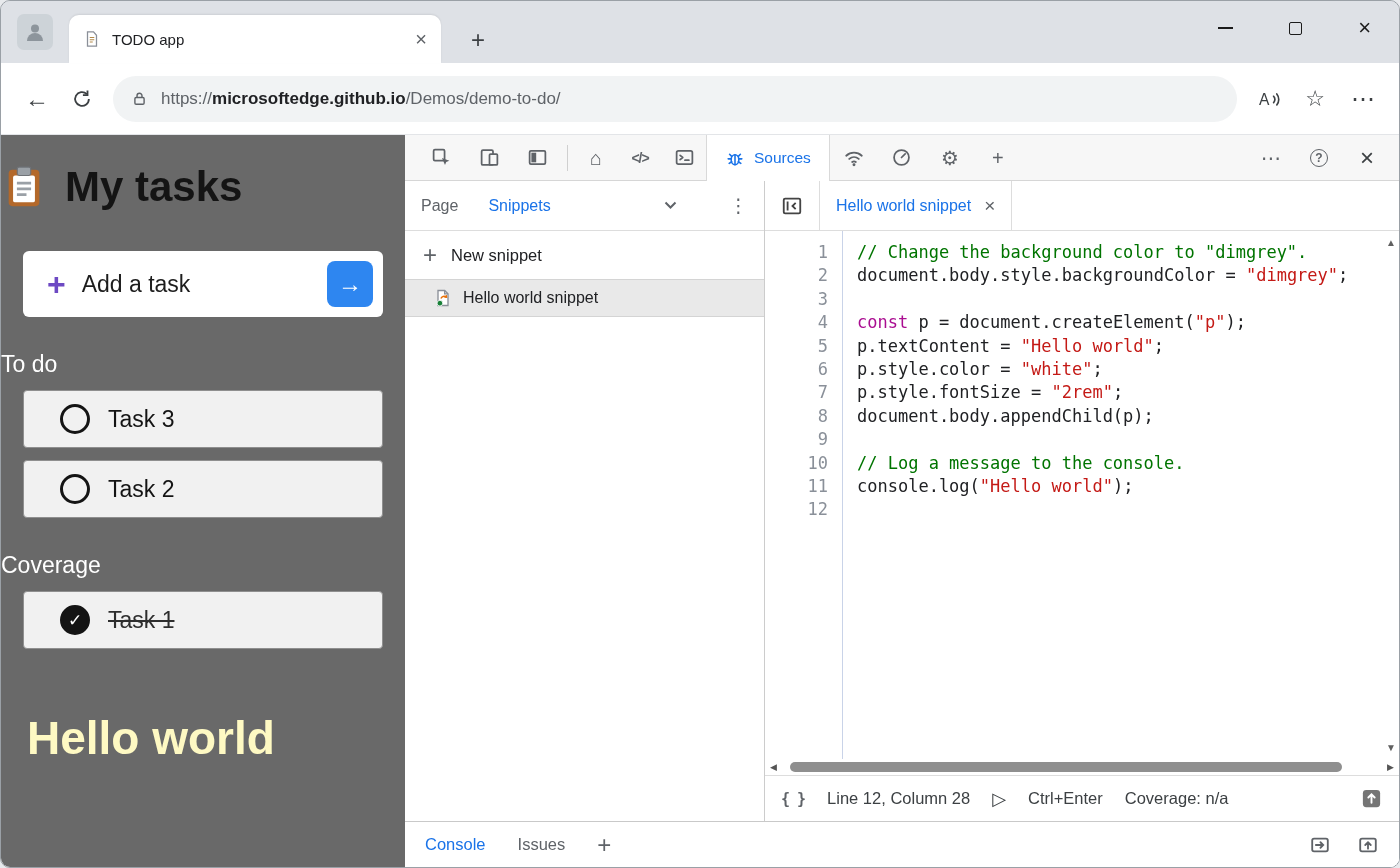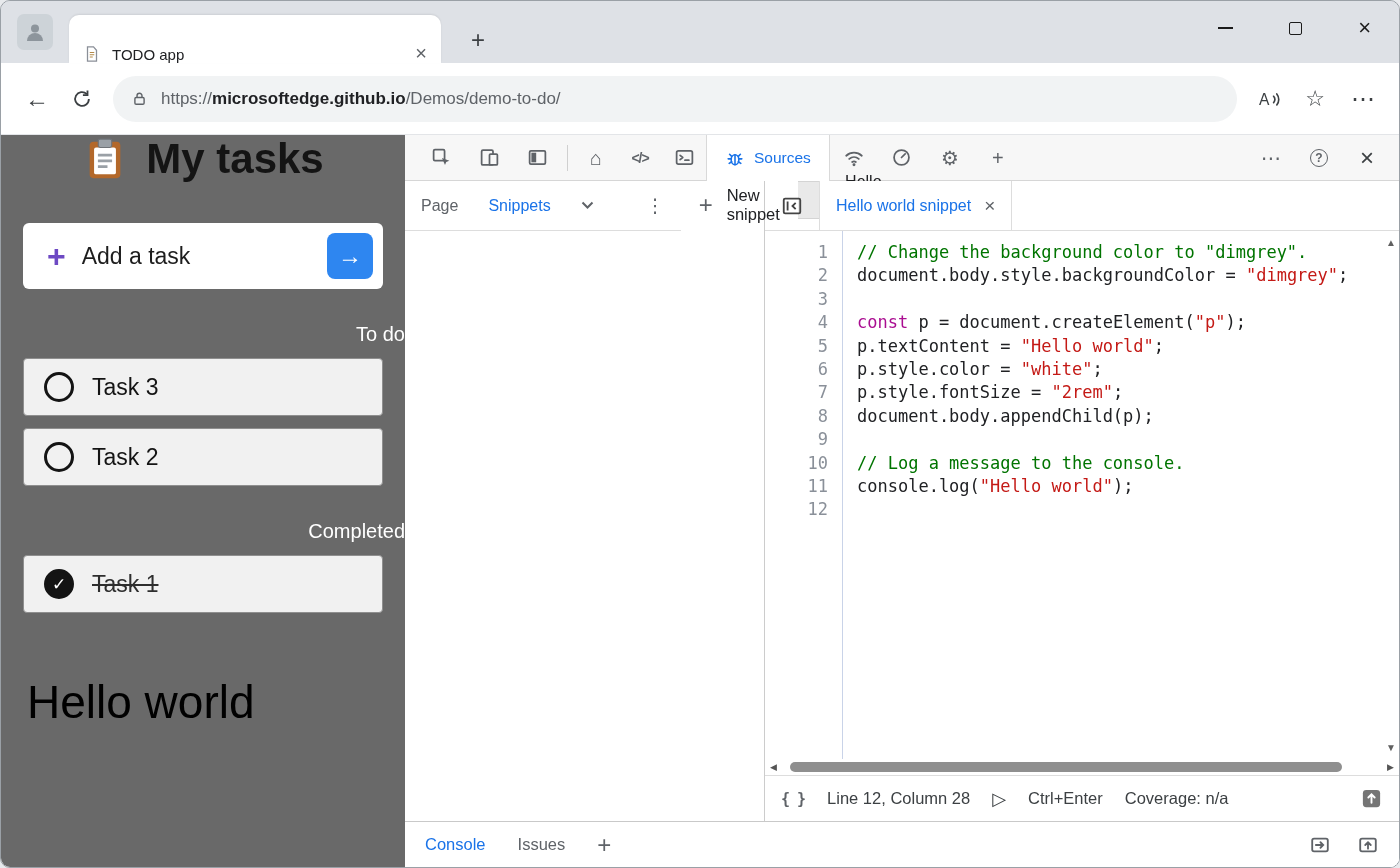--- a/index.html
+++ b/index.html
@@ -6,21 +6,21 @@
   html,body { width:1400px; height:868px; overflow:hidden; background:#e8eaed;
     font-family:"Liberation Sans","DejaVu Sans",sans-serif; }
   .window { width:1400px; height:868px; border:1px solid #9aa0a6; border-radius:10px;
     overflow:hidden; background:#dee1e6; display:flex; flex-direction:column; }
 
   
   .tabstrip { height:62px; position:relative; background:#dee1e6; flex:0 0 auto; }
   .avatar { position:absolute; left:16px; top:13px; width:36px; height:36px; border-radius:7px;
     background:#cdd3d8; display:flex; align-items:center; justify-content:center; }
   .tab { position:absolute; left:68px; bottom:0; width:372px; height:48px; background:#fff;
-    border-radius:10px 10px 0 0; display:flex; align-items:flex-end; padding:0 14px; gap:11px;
+    border-radius:10px 10px 0 0; display:flex; align-items:center; padding:0 14px; gap:11px;
     box-shadow:0 -1px 2px rgba(0,0,0,.08); }
   .tab-title { flex:1; font-size:15px; color:#202124; white-space:nowrap; overflow:hidden; }
   .tab-close { color:#5f6368; font-size:20px; line-height:1; }
   .newtab { position:absolute; left:462px; bottom:8px; width:30px; height:30px; display:flex;
     align-items:center; justify-content:center; font-size:24px; color:#3c4043; border-radius:6px; }
   .win-controls { position:absolute; right:28px; top:16px; display:flex; align-items:center; gap:56px; }
   .wc-bar { display:block; width:15px; height:2px; background:#1b1b1b; }
   .wc-box { display:block; width:13px; height:13px; border:1.6px solid #1b1b1b; border-radius:2px; }
   .wc-x { font-size:22px; color:#1b1b1b; line-height:1; }
 
@@ -31,38 +31,38 @@
   .urlbar { flex:1; height:46px; background:#f1f3f4; border-radius:24px; display:flex;
     align-items:center; padding:0 18px; gap:13px; }
   .url-text { font-size:17px; color:#5f6368; white-space:nowrap; overflow:hidden; }
   .url-host { color:#202124; font-weight:700; }
 
   
   .content { flex:1; display:flex; min-height:0; background:#fff; }
 
   
   .todo-app { width:404px; flex:0 0 auto; background:var(--app-bg,#696969); overflow:hidden; }
-  .app-header { display:flex; align-items:center; justify-content:center; gap:18px; }
+  .app-header { display:flex; align-items:center; justify-content:flex-start; gap:18px; margin-top:28px; }
   .app-title { font-size:42px; font-weight:700; color:#141414; }
   .add-card { margin:40px 22px 0; height:66px; background:#fff; border-radius:6px; display:flex;
     align-items:center; padding:0 10px 0 24px; gap:16px; }
   .add-plus { font-size:32px; font-weight:700; color:var(--plus-purple,#6d49c3); line-height:1; }
   .add-label { flex:1; font-size:23px; color:#1d1d1d; }
   .add-arrow { width:46px; height:46px; background:var(--arrow-blue,#2e86f0); border-radius:8px;
     display:flex; align-items:center; justify-content:center; color:#fff; font-size:24px; font-weight:700; }
-  .section-heading { margin-top:34px; text-align:right; color:#fff; font-size:20px; }
+  .section-heading { margin-top:34px; text-align:left; color:#fff; font-size:23px; }
   .task-card { margin:12px 22px 0; height:58px; background:#f1f1f1; border:1px solid #8f8f8f;
-    border-radius:4px; display:flex; align-items:center; gap:18px; padding:0 20px; }
+    border-radius:4px; display:flex; align-items:center; gap:18px; padding:0 36px; }
   .task-check { width:30px; height:30px; border:3px solid #141414; border-radius:50%; flex:0 0 auto;
     display:flex; align-items:center; justify-content:center; background:transparent;
     color:#fff; font-size:17px; font-weight:700; }
   .task-card.done .task-check { background:#141414; }
   .task-label { font-size:23px; color:#141414; }
   .task-card.done .task-label { text-decoration:line-through; color:#2e2e2e; }
-  .hello-output { margin:62px 0 16px 26px; color:#000000; font-size:46px; font-weight:400; }
+  .hello-output { margin:62px 0 16px 26px; color:#fef9c3; font-size:46px; font-weight:700; }
 
   
   .devtools { flex:1; min-width:0; display:flex; flex-direction:column; background:#fff; }
   .dt-toolbar { height:46px; flex:0 0 auto; background:#f7f7f7; border-bottom:1px solid #d6d6d6;
     display:flex; align-items:center; padding-left:12px; }
   .tbtn { width:48px; height:46px; display:flex; align-items:center; justify-content:center;
     color:#5f6368; }
   .tbtn.narrow { width:44px; }
   .tb-sep { width:1px; height:26px; background:#d0d0d0; margin:0 6px; }
   .glyph20 { font-size:20px; color:#5f6368; line-height:1; }
@@ -71,21 +71,21 @@
     background:#fff; color:var(--accent,#1a73e8); font-size:15.5px;
     border-left:1px solid #d9d9d9; border-right:1px solid #d9d9d9; }
   .tb-right { margin-left:auto; display:flex; align-items:center; padding-right:8px; }
   .help-circle { width:18px; height:18px; border:1.8px solid #5f6368; border-radius:50%;
     display:flex; align-items:center; justify-content:center; font-size:12px; font-weight:700; color:#5f6368; }
 
   .dt-body { flex:1; display:flex; min-height:0; }
 
   
   .dt-sidebar { width:360px; flex:0 0 auto; border-right:1px solid #ccc; display:flex;
-    flex-direction:row; background:#fff; }
+    flex-direction:column; background:#fff; }
   .sidebar-tabs { height:50px; flex:0 0 auto; border-bottom:1px solid #ddd; display:flex;
     align-items:center; padding:0 16px; gap:30px; font-size:16px; }
   .sbtab { color:#5f6368; }
   .sbtab.active { color:var(--accent,#1a73e8); }
   .chev { margin-left:auto; display:flex; align-items:center; }
   .kebab { font-size:19px; color:#5f6368; margin-left:22px; }
   .new-snippet { height:48px; display:flex; align-items:center; gap:14px; padding:0 18px;
     font-size:16.5px; color:#202124; }
   .ns-plus { font-size:24px; color:#5f6368; line-height:1; }
   .snippet-row { height:38px; display:flex; align-items:center; gap:10px; padding:0 16px 0 28px;
@@ -211,21 +211,21 @@
       <div>
           <div class="task-card">
             <span class="task-check"></span>
             <span class="task-label">Task 3</span>
           </div>
           <div class="task-card">
             <span class="task-check"></span>
             <span class="task-label">Task 2</span>
           </div>
         </div>
-      <div class="section-heading">Completed</div>
+      <div class="section-heading">Coverage</div>
       <div>
           <div class="task-card done">
             <span class="task-check">✓</span>
             <span class="task-label">Task 1</span>
           </div>
         </div>
       <div class="hello-output">Hello world</div>
     </div>
 
     <div class="devtools">

